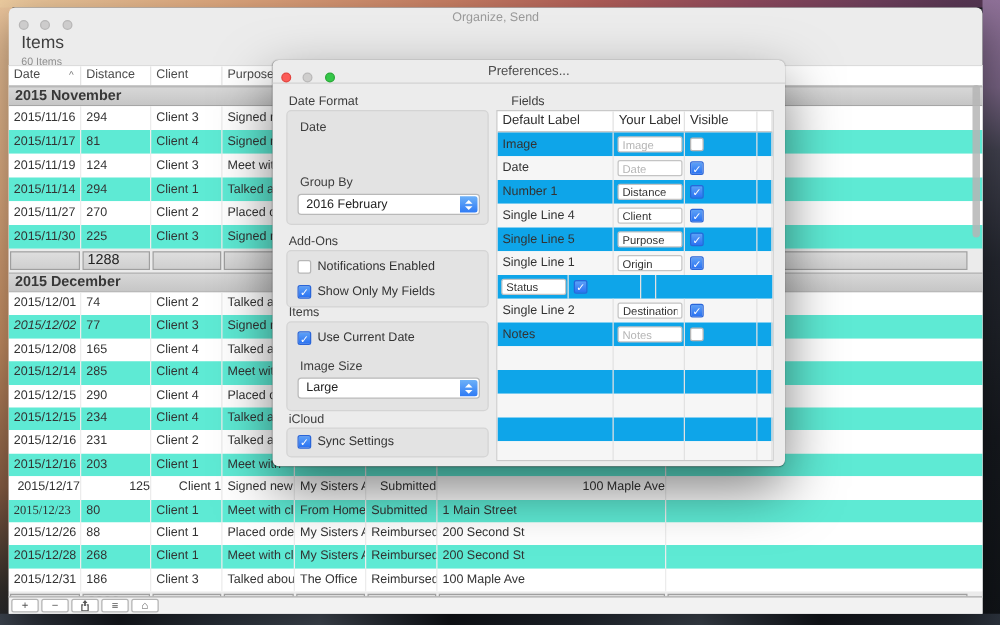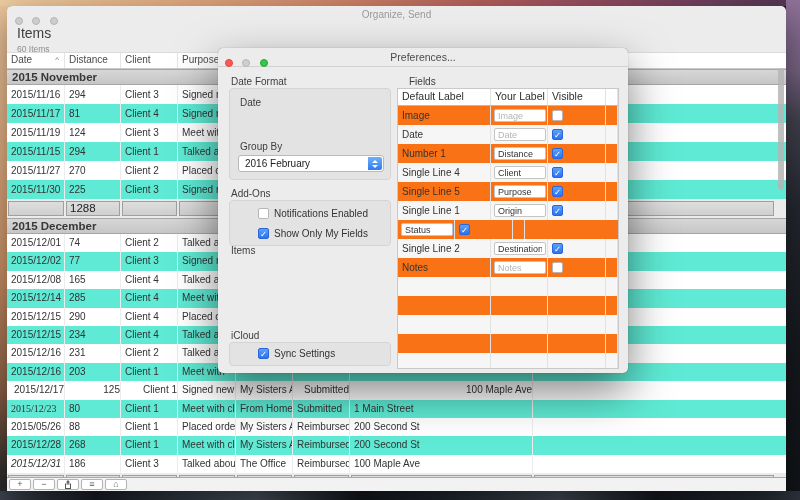--- a/index.html
+++ b/index.html
@@ -69,33 +69,33 @@
   .in-label{font-size:10px;color:#3d3d3d;}
   .popup{height:17px;box-sizing:border-box;background:#fff;border:1px solid #b9b9b9;border-radius:3px;
     font-size:10px;color:#222;line-height:15px;padding-left:6px;overflow:hidden;white-space:nowrap;}
   .stepper{position:absolute;right:1px;top:1px;bottom:1px;width:14px;
     background:linear-gradient(#6db1f8,#2f7bf5);border-radius:0 2px 2px 0;
     display:flex;flex-direction:column;align-items:center;justify-content:center;}
   .tri-up{width:0;height:0;border-left:3px solid transparent;border-right:3px solid transparent;
     border-bottom:3.5px solid #fff;margin-bottom:2px;}
   .tri-dn{width:0;height:0;border-left:3px solid transparent;border-right:3px solid transparent;
     border-top:3.5px solid #fff;}
-  .cbrow{display:flex;align-items:flex-end;margin-left:20px;}
+  .cbrow{display:flex;align-items:flex-end;}
   .cb{width:11px;height:11px;box-sizing:border-box;background:#fff;border:1px solid #b7b7b7;
     border-radius:2px;flex:none;}
   .cb.checked{background:linear-gradient(#5ea1f7,#2a72f2);border-color:#2a66d9;}
   .cb.checked::after{content:"✓";display:block;color:#fff;font-size:8.5px;line-height:10px;text-align:center;}
   .cbrow .cb-label{font-size:10px;color:#333;margin-left:5px;white-space:nowrap;}
   
   #ftable{left:179px;top:40px;width:222px;height:281px;background:#fff;
     border:1px solid #c9c9c9;box-sizing:border-box;overflow:hidden;}
   #f-head{display:flex;height:16px;border-bottom:1px solid #b9b9b9;}
   .f-hcell{box-sizing:border-box;font-size:10.5px;color:#2e2e2e;line-height:15px;padding-left:4px;
     border-right:1px solid #e2e2e2;flex:none;overflow:hidden;}
-  .f-row{display:flex;height:19px;align-items:center;background:#f97316;}
+  .f-row{display:flex;height:19px;align-items:center;background:#0ea5e9;}
   .f-row.alt{background:#f6f6f6;}
   .f-cell{box-sizing:border-box;height:100%;display:flex;align-items:center;
     border-right:1px solid #e2e2e2;flex:none;overflow:hidden;}
   .f-label{font-size:10px;color:#333;padding-left:4px;white-space:nowrap;}
   .f-input{width:52px;height:13px;box-sizing:border-box;border:1px solid #c4c4c4;border-radius:2px;
     font-size:9px;padding:0 3px;margin-left:3px;color:#333;background:#fff;
     font-family:"Liberation Sans",sans-serif;}
   .f-input::placeholder{color:#b5b5b5;}
   .f-cb{margin-left:4px;}
 </style>
@@ -156,21 +156,21 @@
           <div class="t-cell" style="width: 58px;">2015/11/19</div>
           <div class="t-cell" style="width: 56px;">124</div>
           <div class="t-cell" style="width: 57px;">Client 3</div>
           <div class="t-cell" style="width: 58px;">Meet with</div>
           <div class="t-cell" style="width: 57px;"></div>
           <div class="t-cell" style="width: 57px;"></div>
           <div class="t-cell" style="width: 183px;"></div>
           <div class="t-cell fill"></div>
         </div>
         <div class="t-row alt" style="height: 19px; line-height: 19px;">
-          <div class="t-cell" style="width: 58px;">2015/11/15</div>
+          <div class="t-cell" style="width: 58px;">2015/11/14</div>
           <div class="t-cell" style="width: 56px;">294</div>
           <div class="t-cell" style="width: 57px;">Client 1</div>
           <div class="t-cell" style="width: 58px;">Talked ab</div>
           <div class="t-cell" style="width: 57px;"></div>
           <div class="t-cell" style="width: 57px;"></div>
           <div class="t-cell" style="width: 183px;"></div>
           <div class="t-cell fill"></div>
         </div>
         <div class="t-row" style="height: 19px; line-height: 19px;">
           <div class="t-cell" style="width: 58px;">2015/11/27</div>
@@ -207,21 +207,21 @@
           <div class="t-cell" style="width: 58px;">2015/12/01</div>
           <div class="t-cell" style="width: 56px;">74</div>
           <div class="t-cell" style="width: 57px;">Client 2</div>
           <div class="t-cell" style="width: 58px;">Talked ab</div>
           <div class="t-cell" style="width: 57px;"></div>
           <div class="t-cell" style="width: 57px;"></div>
           <div class="t-cell" style="width: 183px;"></div>
           <div class="t-cell fill"></div>
         </div>
         <div class="t-row alt" style="height: 18.4px; line-height: 18.4px;">
-          <div class="t-cell" style="width: 58px;">2015/12/02</div>
+          <div class="t-cell" style="width: 58px; font-style: italic;">2015/12/02</div>
           <div class="t-cell" style="width: 56px;">77</div>
           <div class="t-cell" style="width: 57px;">Client 3</div>
           <div class="t-cell" style="width: 58px;">Signed n</div>
           <div class="t-cell" style="width: 57px;"></div>
           <div class="t-cell" style="width: 57px;"></div>
           <div class="t-cell" style="width: 183px;"></div>
           <div class="t-cell fill"></div>
         </div>
         <div class="t-row" style="height: 18.4px; line-height: 18.4px;">
           <div class="t-cell" style="width: 58px;">2015/12/08</div>
@@ -297,41 +297,41 @@
           <div class="t-cell" style="width: 58px; font-family: Liberation Serif, serif;">2015/12/23</div>
           <div class="t-cell" style="width: 56px;">80</div>
           <div class="t-cell" style="width: 57px;">Client 1</div>
           <div class="t-cell" style="width: 58px;">Meet with clie</div>
           <div class="t-cell" style="width: 57px;">From Home</div>
           <div class="t-cell" style="width: 57px;">Submitted</div>
           <div class="t-cell" style="width: 183px;">1 Main Street</div>
           <div class="t-cell fill"></div>
         </div>
         <div class="t-row" style="height: 18.4px; line-height: 18.4px;">
-          <div class="t-cell" style="width: 58px;">2015/05/26</div>
+          <div class="t-cell" style="width: 58px;">2015/12/26</div>
           <div class="t-cell" style="width: 56px;">88</div>
           <div class="t-cell" style="width: 57px;">Client 1</div>
           <div class="t-cell" style="width: 58px;">Placed order f</div>
           <div class="t-cell" style="width: 57px;">My Sisters Apa</div>
           <div class="t-cell" style="width: 57px;">Reimbursed</div>
           <div class="t-cell" style="width: 183px;">200 Second St</div>
           <div class="t-cell fill"></div>
         </div>
         <div class="t-row alt" style="height: 18.4px; line-height: 18.4px;">
           <div class="t-cell" style="width: 58px;">2015/12/28</div>
           <div class="t-cell" style="width: 56px;">268</div>
           <div class="t-cell" style="width: 57px;">Client 1</div>
           <div class="t-cell" style="width: 58px;">Meet with clie</div>
           <div class="t-cell" style="width: 57px;">My Sisters Apa</div>
           <div class="t-cell" style="width: 57px;">Reimbursed</div>
           <div class="t-cell" style="width: 183px;">200 Second St</div>
           <div class="t-cell fill"></div>
         </div>
         <div class="t-row" style="height: 18.4px; line-height: 18.4px;">
-          <div class="t-cell" style="width: 58px; font-style: italic;">2015/12/31</div>
+          <div class="t-cell" style="width: 58px;">2015/12/31</div>
           <div class="t-cell" style="width: 56px;">186</div>
           <div class="t-cell" style="width: 57px;">Client 3</div>
           <div class="t-cell" style="width: 58px;">Talked about i</div>
           <div class="t-cell" style="width: 57px;">The Office</div>
           <div class="t-cell" style="width: 57px;">Reimbursed</div>
           <div class="t-cell" style="width: 183px;">100 Maple Ave</div>
           <div class="t-cell fill"></div>
         </div>
         <div class="sum-clip">
           <div class="sum-row">
@@ -392,20 +392,34 @@
       <span class="cb"></span>
       <span class="cb-label">Notifications Enabled</span>
     </div>
     <div class="abs cbrow" style="left:8px;top:27px;">
       <span class="cb checked"></span>
       <span class="cb-label">Show Only My Fields</span>
     </div>
   </div>
 
   <div class="abs sec-label" style="left:13px;top:197px;">Items</div>
+  <div class="abs sec-box" style="left:11px;top:209px;width:162px;height:72px;">
+    <div class="abs cbrow" style="left:8px;top:7px;">
+      <span class="cb checked"></span>
+      <span class="cb-label">Use Current Date</span>
+    </div>
+    <div class="abs in-label" style="left:10px;top:30px;">Image Size</div>
+    <div class="abs popup" style="left:8px;top:44px;width:146px;">
+      <span>Large</span>
+      <span class="stepper">
+          <span class="tri-up"></span>
+          <span class="tri-dn"></span>
+        </span>
+    </div>
+  </div>
 
   <div class="abs sec-label" style="left:13px;top:282px;">iCloud</div>
   <div class="abs sec-box" style="left:11px;top:294px;width:162px;height:24px;">
     <div class="abs cbrow" style="left:8px;top:5px;">
       <span class="cb checked"></span>
       <span class="cb-label">Sync Settings</span>
     </div>
   </div>
 
   <div class="abs sec-label" style="left:191px;top:28px;">Fields</div>

